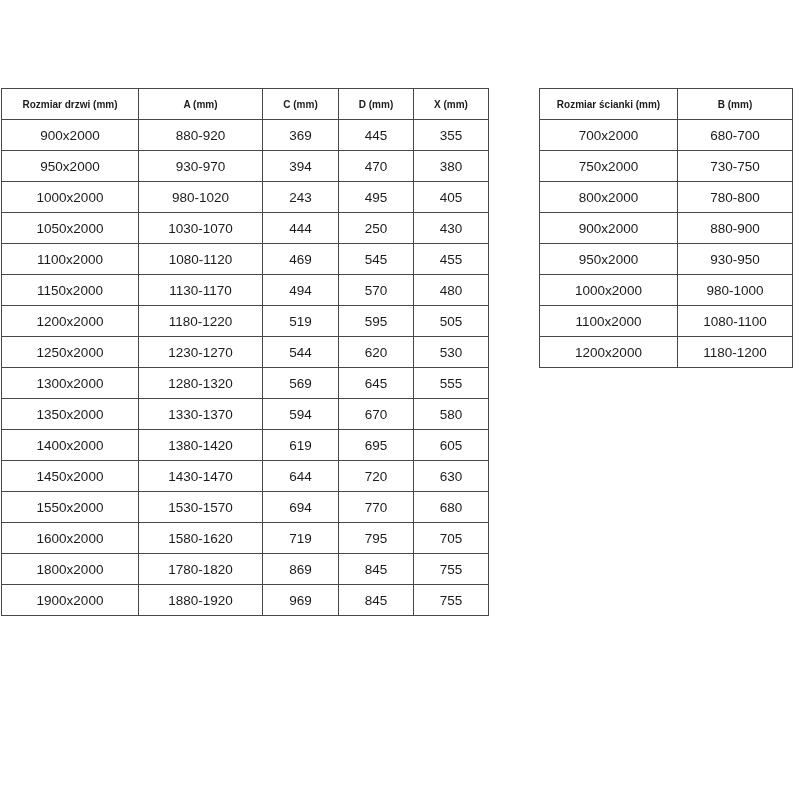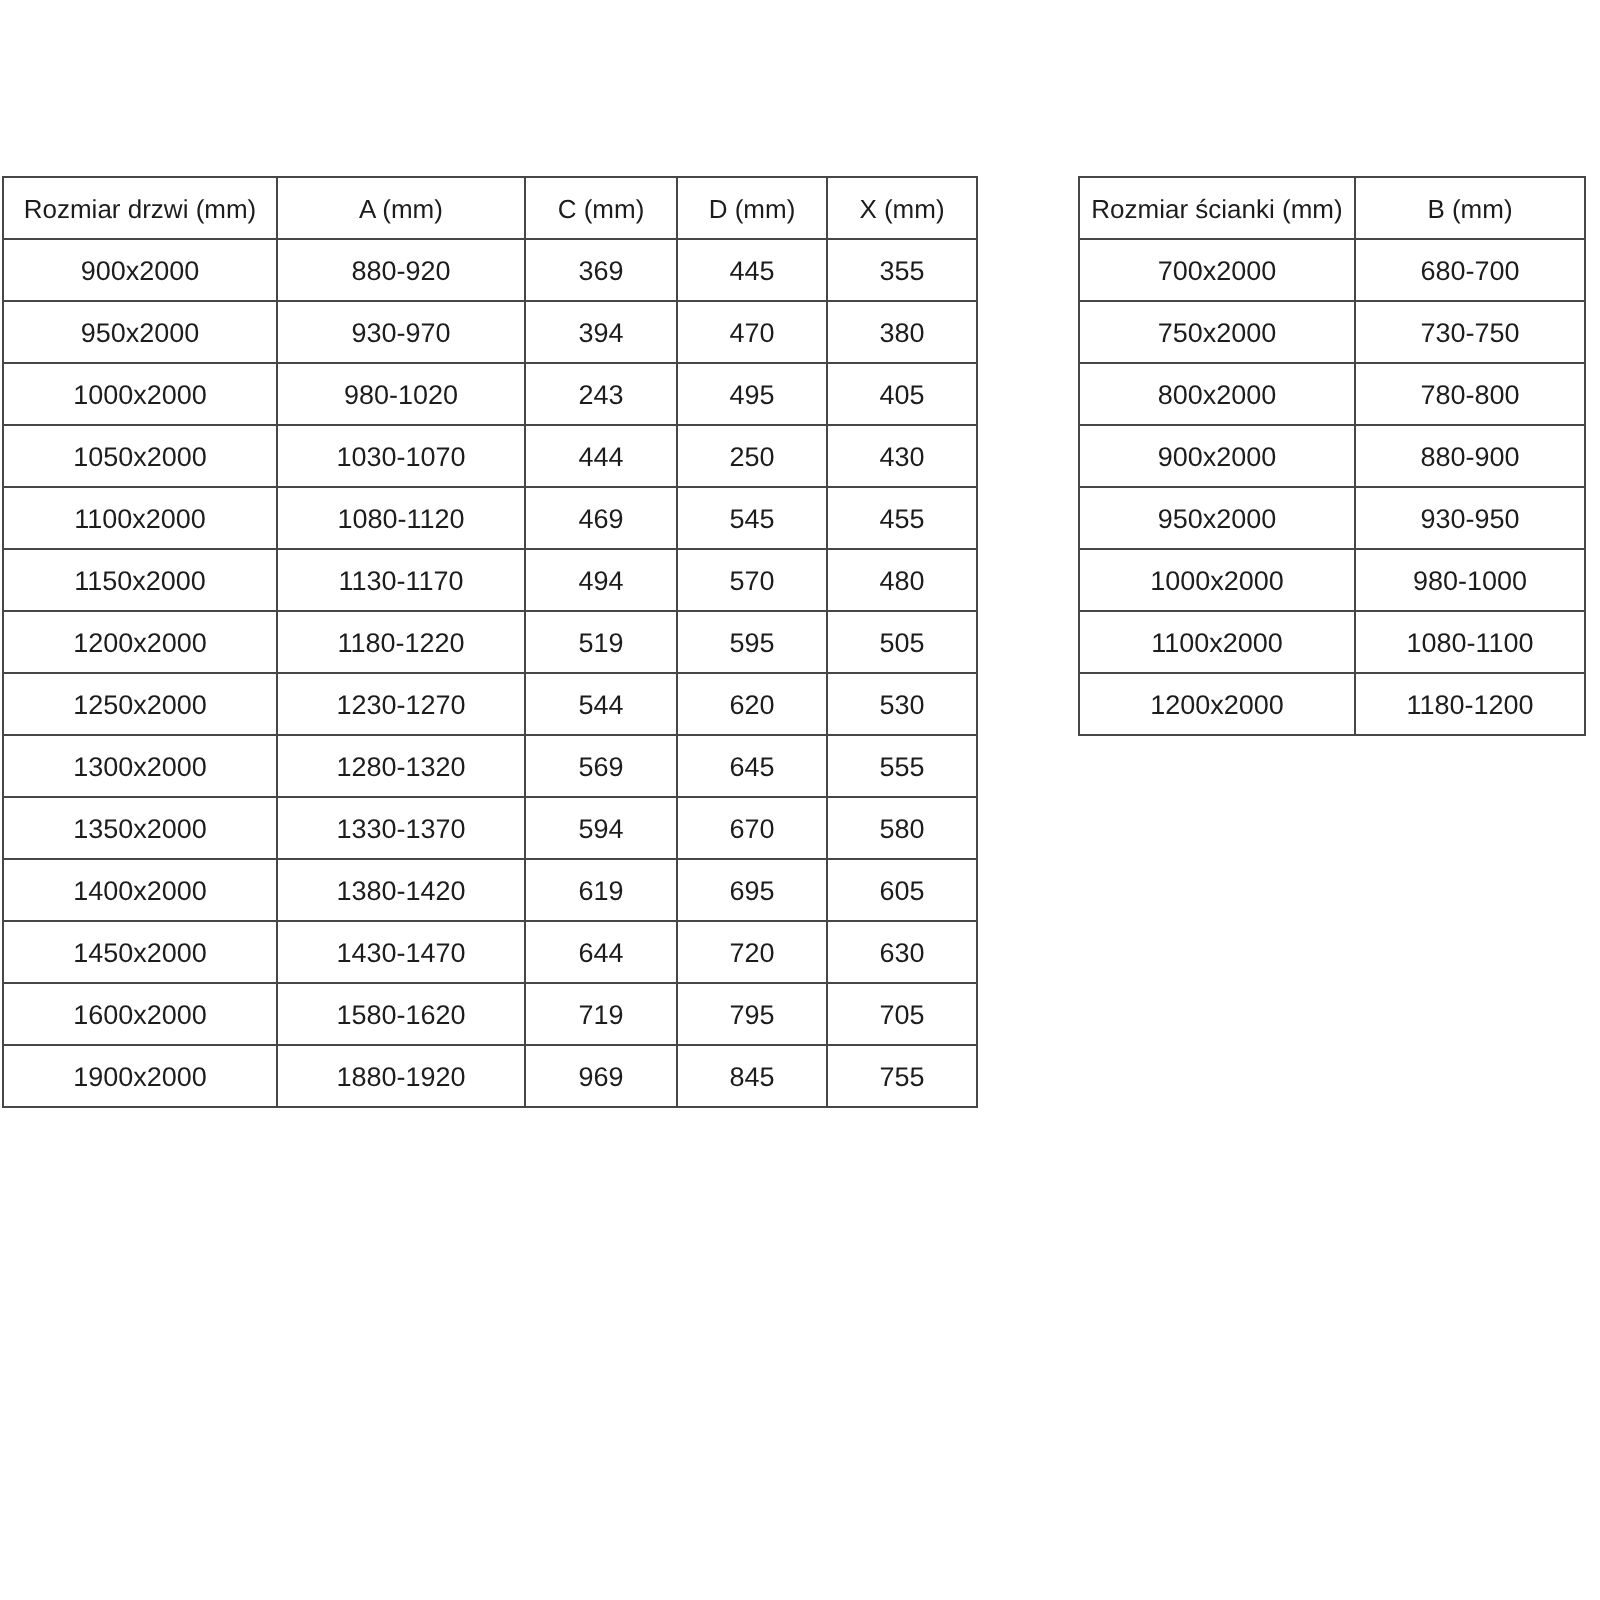--- a/index.html
+++ b/index.html
@@ -29,22 +29,22 @@
     text-align: center;
     vertical-align: middle;
     height: 30px;
     padding: 0 2px;
     white-space: nowrap;
     overflow: hidden;
     font-size: 13.5px;
     color: #1c1c1c;
   }
   table.spec th {
-    font-weight: normal;
-    font-size: 13px;
+    font-weight: bold;
+    font-size: 10px;
   }
   #door-table { left: 1px;  top: 88px;  width: 487px; }
   #wall-table { left: 539px; top: 88px; width: 253px; }
   #door-table col:nth-child(1) { width: 137px; }
   #door-table col:nth-child(2) { width: 124px; }
   #door-table col:nth-child(3) { width: 76px; }
   #door-table col:nth-child(4) { width: 75px; }
   #door-table col:nth-child(5) { width: 75px; }
   #wall-table col:nth-child(1) { width: 138px; }
   #wall-table col:nth-child(2) { width: 115px; }
@@ -150,27 +150,41 @@
           <td>605</td>
         </tr>
         <tr>
           <td>1450x2000</td>
           <td>1430-1470</td>
           <td>644</td>
           <td>720</td>
           <td>630</td>
         </tr>
         <tr>
+          <td>1550x2000</td>
+          <td>1530-1570</td>
+          <td>694</td>
+          <td>770</td>
+          <td>680</td>
+        </tr>
+        <tr>
           <td>1600x2000</td>
           <td>1580-1620</td>
           <td>719</td>
           <td>795</td>
           <td>705</td>
         </tr>
         <tr>
+          <td>1800x2000</td>
+          <td>1780-1820</td>
+          <td>869</td>
+          <td>845</td>
+          <td>755</td>
+        </tr>
+        <tr>
           <td>1900x2000</td>
           <td>1880-1920</td>
           <td>969</td>
           <td>845</td>
           <td>755</td>
         </tr>
       </tbody>
   </table>
 
   <table id="wall-table" class="spec">

